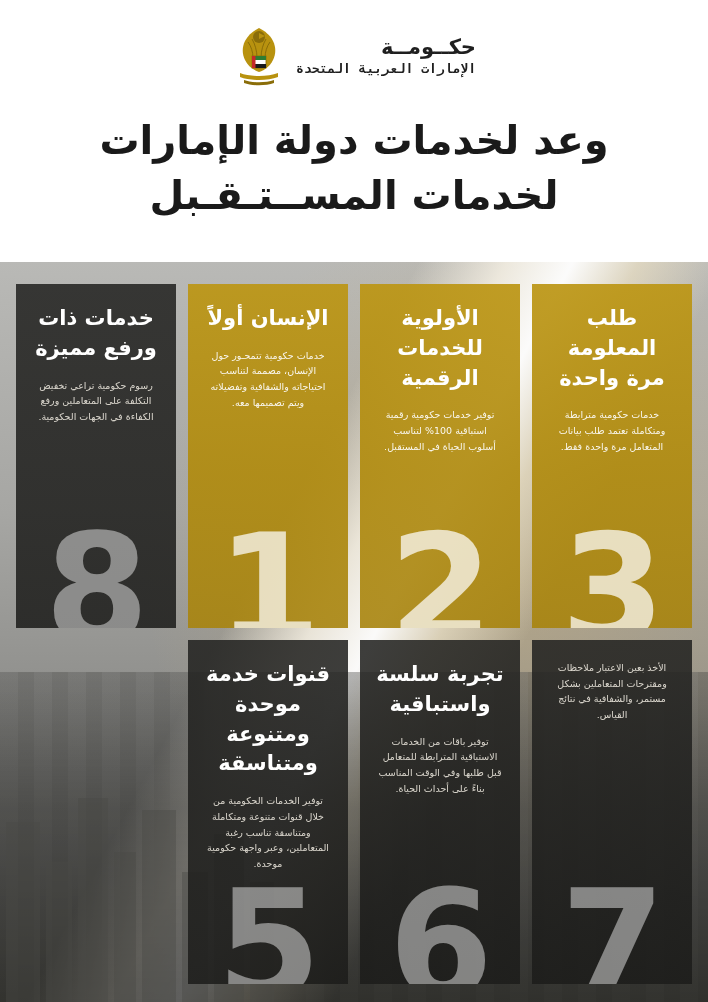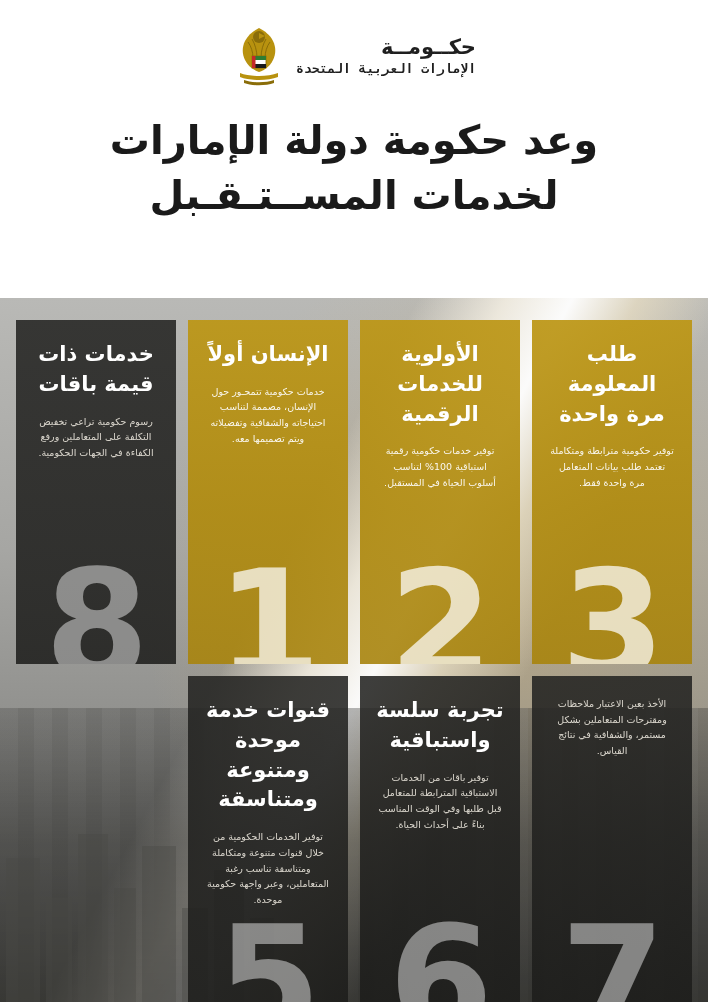--- a/index.html
+++ b/index.html
@@ -11,21 +11,21 @@
   }
   .page {
     position: relative;
     width: 708px; height: 1002px;
     background: #ffffff;
   }
 
   
   .header {
     position: relative;
-    height: 298px;
+    height: 262px;
     background: #ffffff;
     text-align: center;
   }
   .emblem-row {
     display: flex;
     flex-direction: row;
     align-items: center;
     justify-content: center;
     gap: 10px;
     padding-top: 24px;
@@ -194,21 +194,21 @@
             <rect x="20" y="32" width="3.5" height="12" fill="#c62828"></rect>
 
             <path d="M8 49 C18 53 36 53 46 49 L46 53 C36 57 18 57 8 53 Z" fill="#b8920f"></path>
             <path d="M12 56 C20 59 34 59 42 56 L42 59 C34 62 20 62 12 59 Z" fill="#8a6d09"></path>
           </g>
         </svg>
       </div>
     </div>
 
     <div class="main-title">
-      <span class="tl">وعد حكومة دولة الإمارات</span>
+      <span class="tl">وعد لخدمات دولة الإمارات</span>
       <span class="tl tl2">لخدمات المســتـقـبل</span>
     </div>
   </div>
 
   <div class="band">
     <div class="photo"></div>
     <svg class="skyline" viewBox="0 0 280 300" preserveAspectRatio="none">
       <g fill="#4a4a46" opacity="0.75">
         <rect x="6" y="120" width="34" height="180"></rect>
         <rect x="46" y="160" width="26" height="140"></rect>
@@ -219,38 +219,38 @@
         <rect x="214" y="132" width="30" height="168"></rect>
         <rect x="250" y="180" width="24" height="120"></rect>
       </g>
     </svg>
 
     <div class="grid">
 
 
       <div class="card gold">
         <div class="card-title">طلب المعلومة مرة واحدة</div>
-        <div class="card-desc">توفير حكومية مترابطة ومتكاملة تعتمد طلب بيانات المتعامل مرة واحدة فقط.</div>
+        <div class="card-desc">خدمات حكومية مترابطة ومتكاملة تعتمد طلب بيانات المتعامل مرة واحدة فقط.</div>
         <div class="card-num">3</div>
       </div>
 
       <div class="card gold">
         <div class="card-title">الأولوية للخدمات الرقمية</div>
         <div class="card-desc">توفير خدمات حكومية رقمية استباقية 100% لتناسب أسلوب الحياة في المستقبل.</div>
         <div class="card-num">2</div>
       </div>
 
       <div class="card gold">
         <div class="card-title">الإنسان أولاً</div>
         <div class="card-desc">خدمات حكومية تتمحـور حول الإنسان، مصممة لتناسب احتياجاته والشفافية وتفضيلاته ويتم تصميمها معه.</div>
         <div class="card-num">1</div>
       </div>
 
       <div class="card dark">
-        <div class="card-title">خدمات ذات قيمة باقات</div>
+        <div class="card-title">خدمات ذات ورفع مميزة</div>
         <div class="card-desc">رسوم حكومية تراعي تخفيض التكلفة على المتعاملين ورفع الكفاءة في الجهات الحكومية.</div>
         <div class="card-num">8</div>
       </div>
 
       <div class="card dark">
         <div class="card-desc">الأخذ بعين الاعتبار ملاحظات ومقترحات المتعاملين بشكل مستمر، والشفافية في نتائج القياس.</div>
         <div class="card-num">7</div>
       </div>
 
       <div class="card dark">

